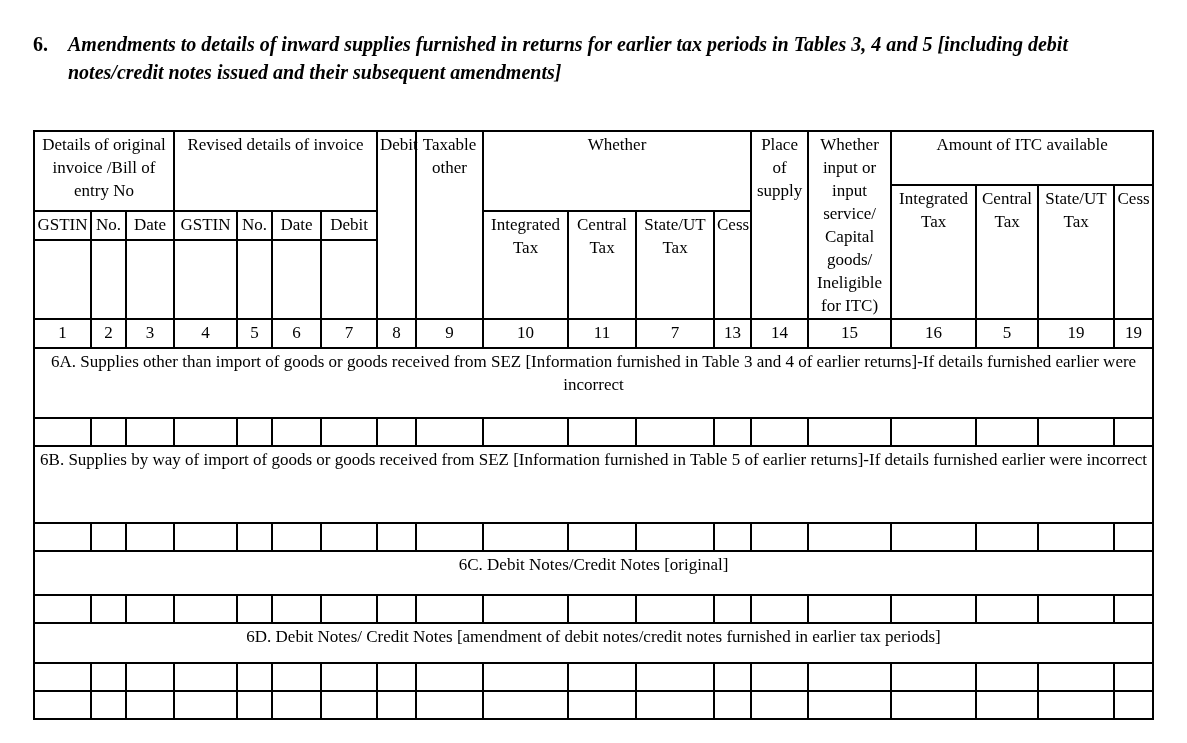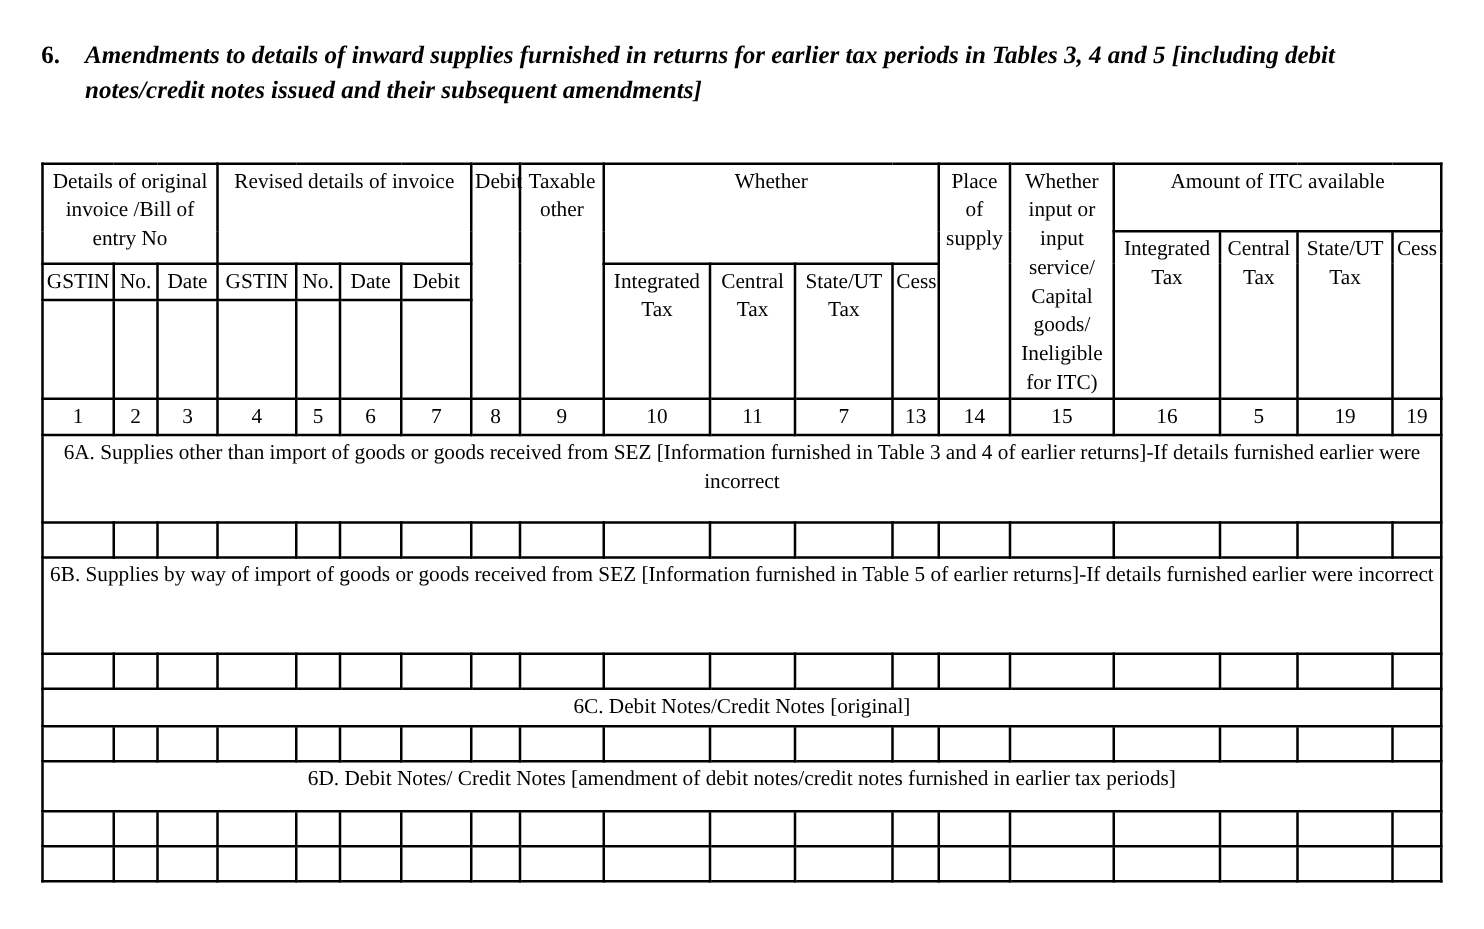--- a/index.html
+++ b/index.html
@@ -205,21 +205,21 @@
           <td></td>
           <td></td>
           <td></td>
           <td></td>
           <td></td>
           <td></td>
           <td></td>
           <td></td>
       </tr>
 
-      <tr style="height:30px">
+      <tr style="height:44px">
         <td colspan="19" class="cap">6C. Debit Notes/Credit Notes [original]</td>
       </tr>
       <tr class="r-empty">
         <td></td>
           <td></td>
           <td></td>
           <td></td>
           <td></td>
           <td></td>
           <td></td>

